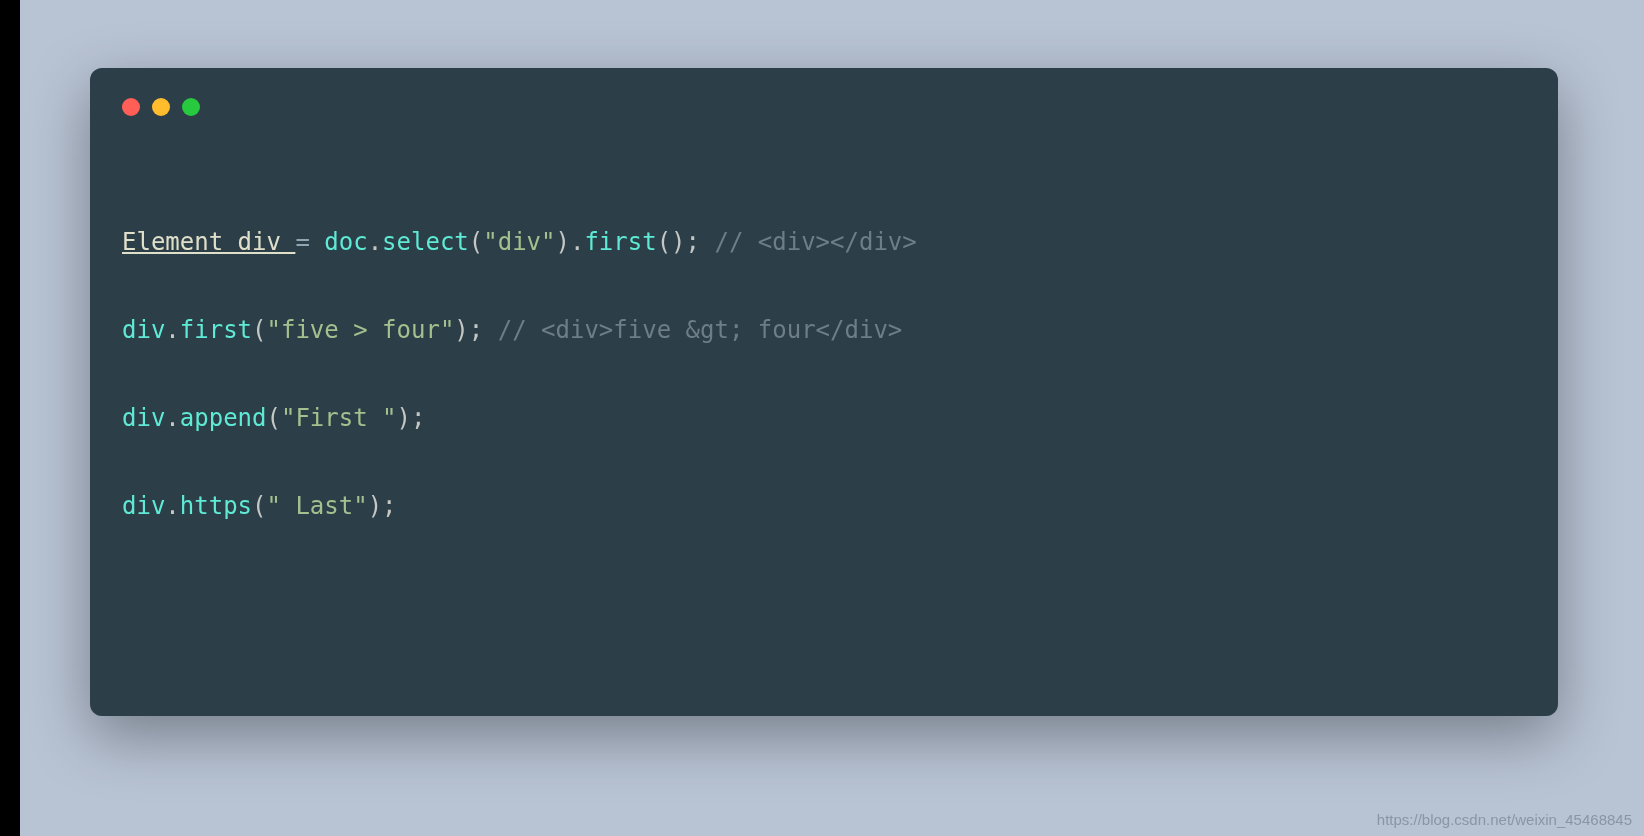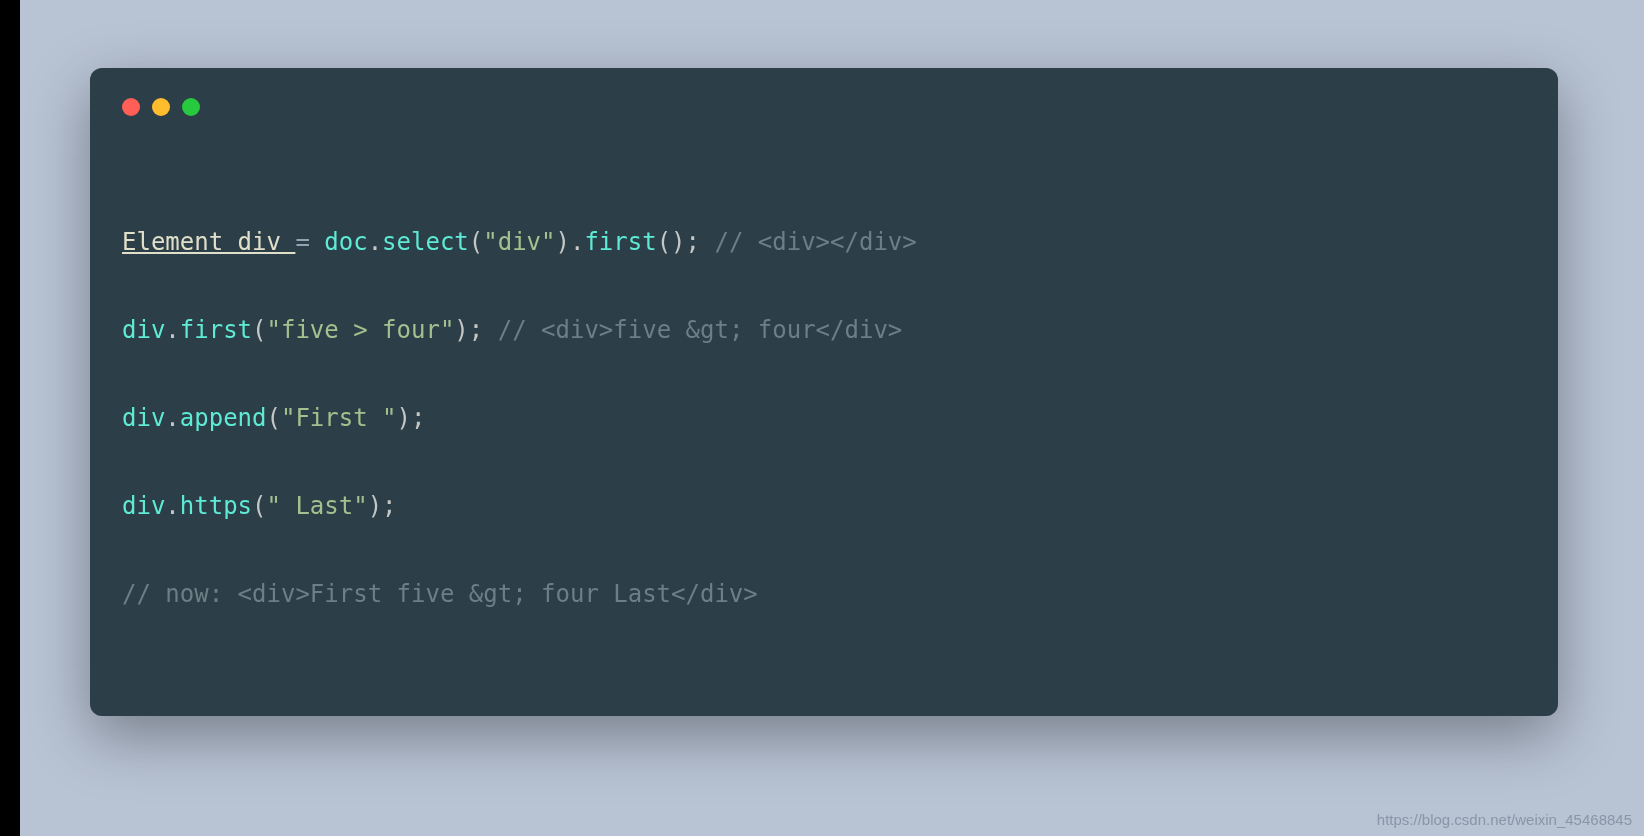--- a/index.html
+++ b/index.html
@@ -77,17 +77,16 @@
   <div class="window-controls">
     <div class="window-dot dot-red"></div>
     <div class="window-dot dot-yellow"></div>
     <div class="window-dot dot-green"></div>
   </div>
   <div class="code-content">
 <div><span class="tok-type">Element div </span><span class="tok-operator">= </span><span class="tok-plain">doc</span><span class="tok-punct">.</span><span class="tok-plain">select</span><span class="tok-punct">(</span><span class="tok-string">"div"</span><span class="tok-punct">).</span><span class="tok-plain">first</span><span class="tok-punct">(); </span><span class="tok-comment">// &lt;div&gt;&lt;/div&gt;</span></div>
 <div><span class="tok-plain">div</span><span class="tok-punct">.</span><span class="tok-plain">first</span><span class="tok-punct">(</span><span class="tok-string">"five &gt; four"</span><span class="tok-punct">); </span><span class="tok-comment">// &lt;div&gt;five &amp;gt; four&lt;/div&gt;</span></div>
 <div><span class="tok-plain">div</span><span class="tok-punct">.</span><span class="tok-plain">append</span><span class="tok-punct">(</span><span class="tok-string">"First "</span><span class="tok-punct">);</span></div>
 <div><span class="tok-plain">div</span><span class="tok-punct">.</span><span class="tok-plain">https</span><span class="tok-punct">(</span><span class="tok-string">" Last"</span><span class="tok-punct">);</span></div>
-<div><span class="tok-comment">// now: &lt;div&gt;First five &amp;gt; four Last&lt;/div&gt;</span></div>
   </div>
 </div>
 
 <div class="watermark">https://blog.csdn.net/weixin_45468845</div>
 
 </body></html>

